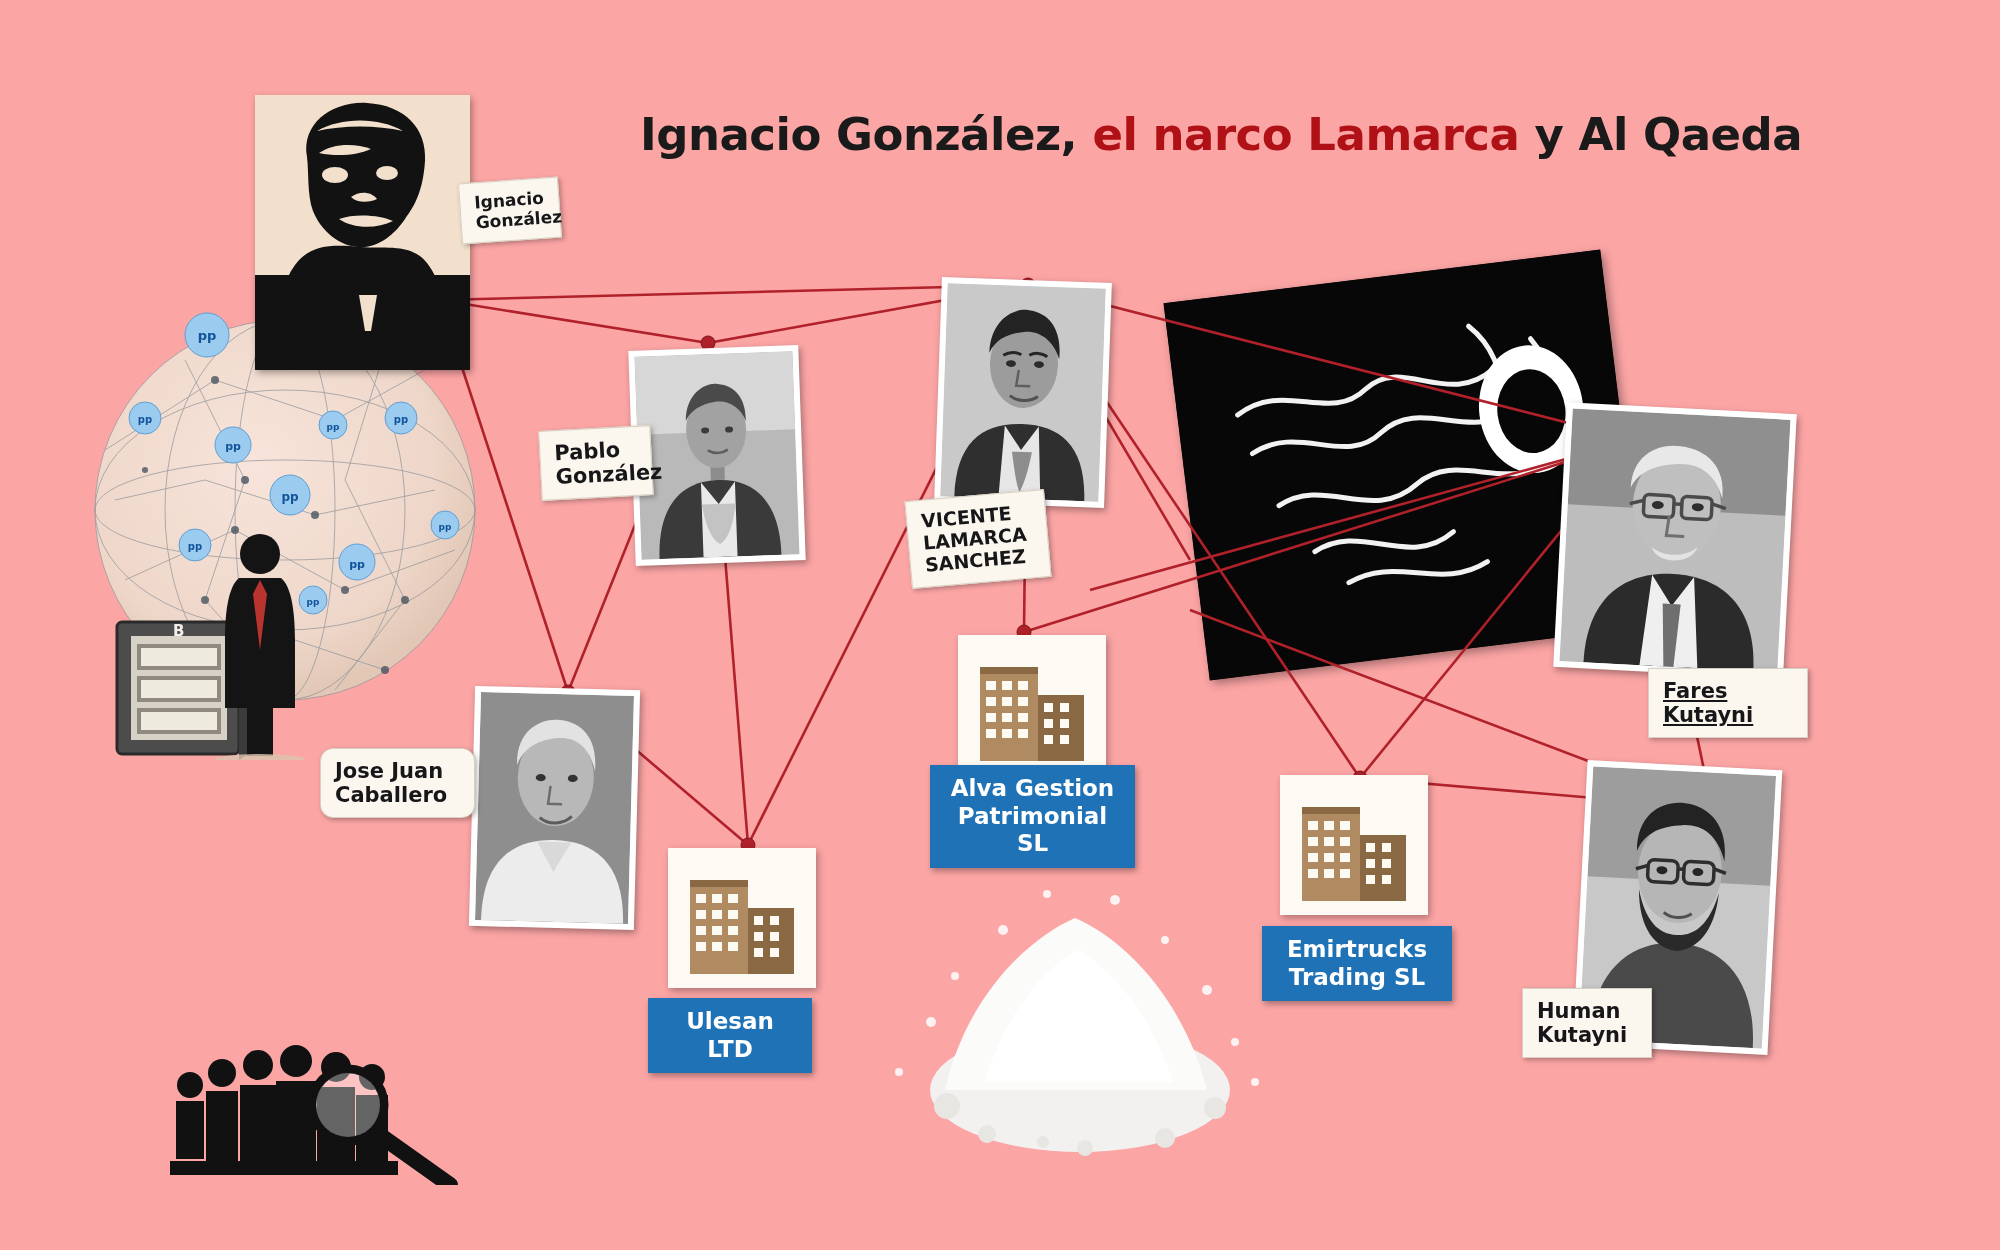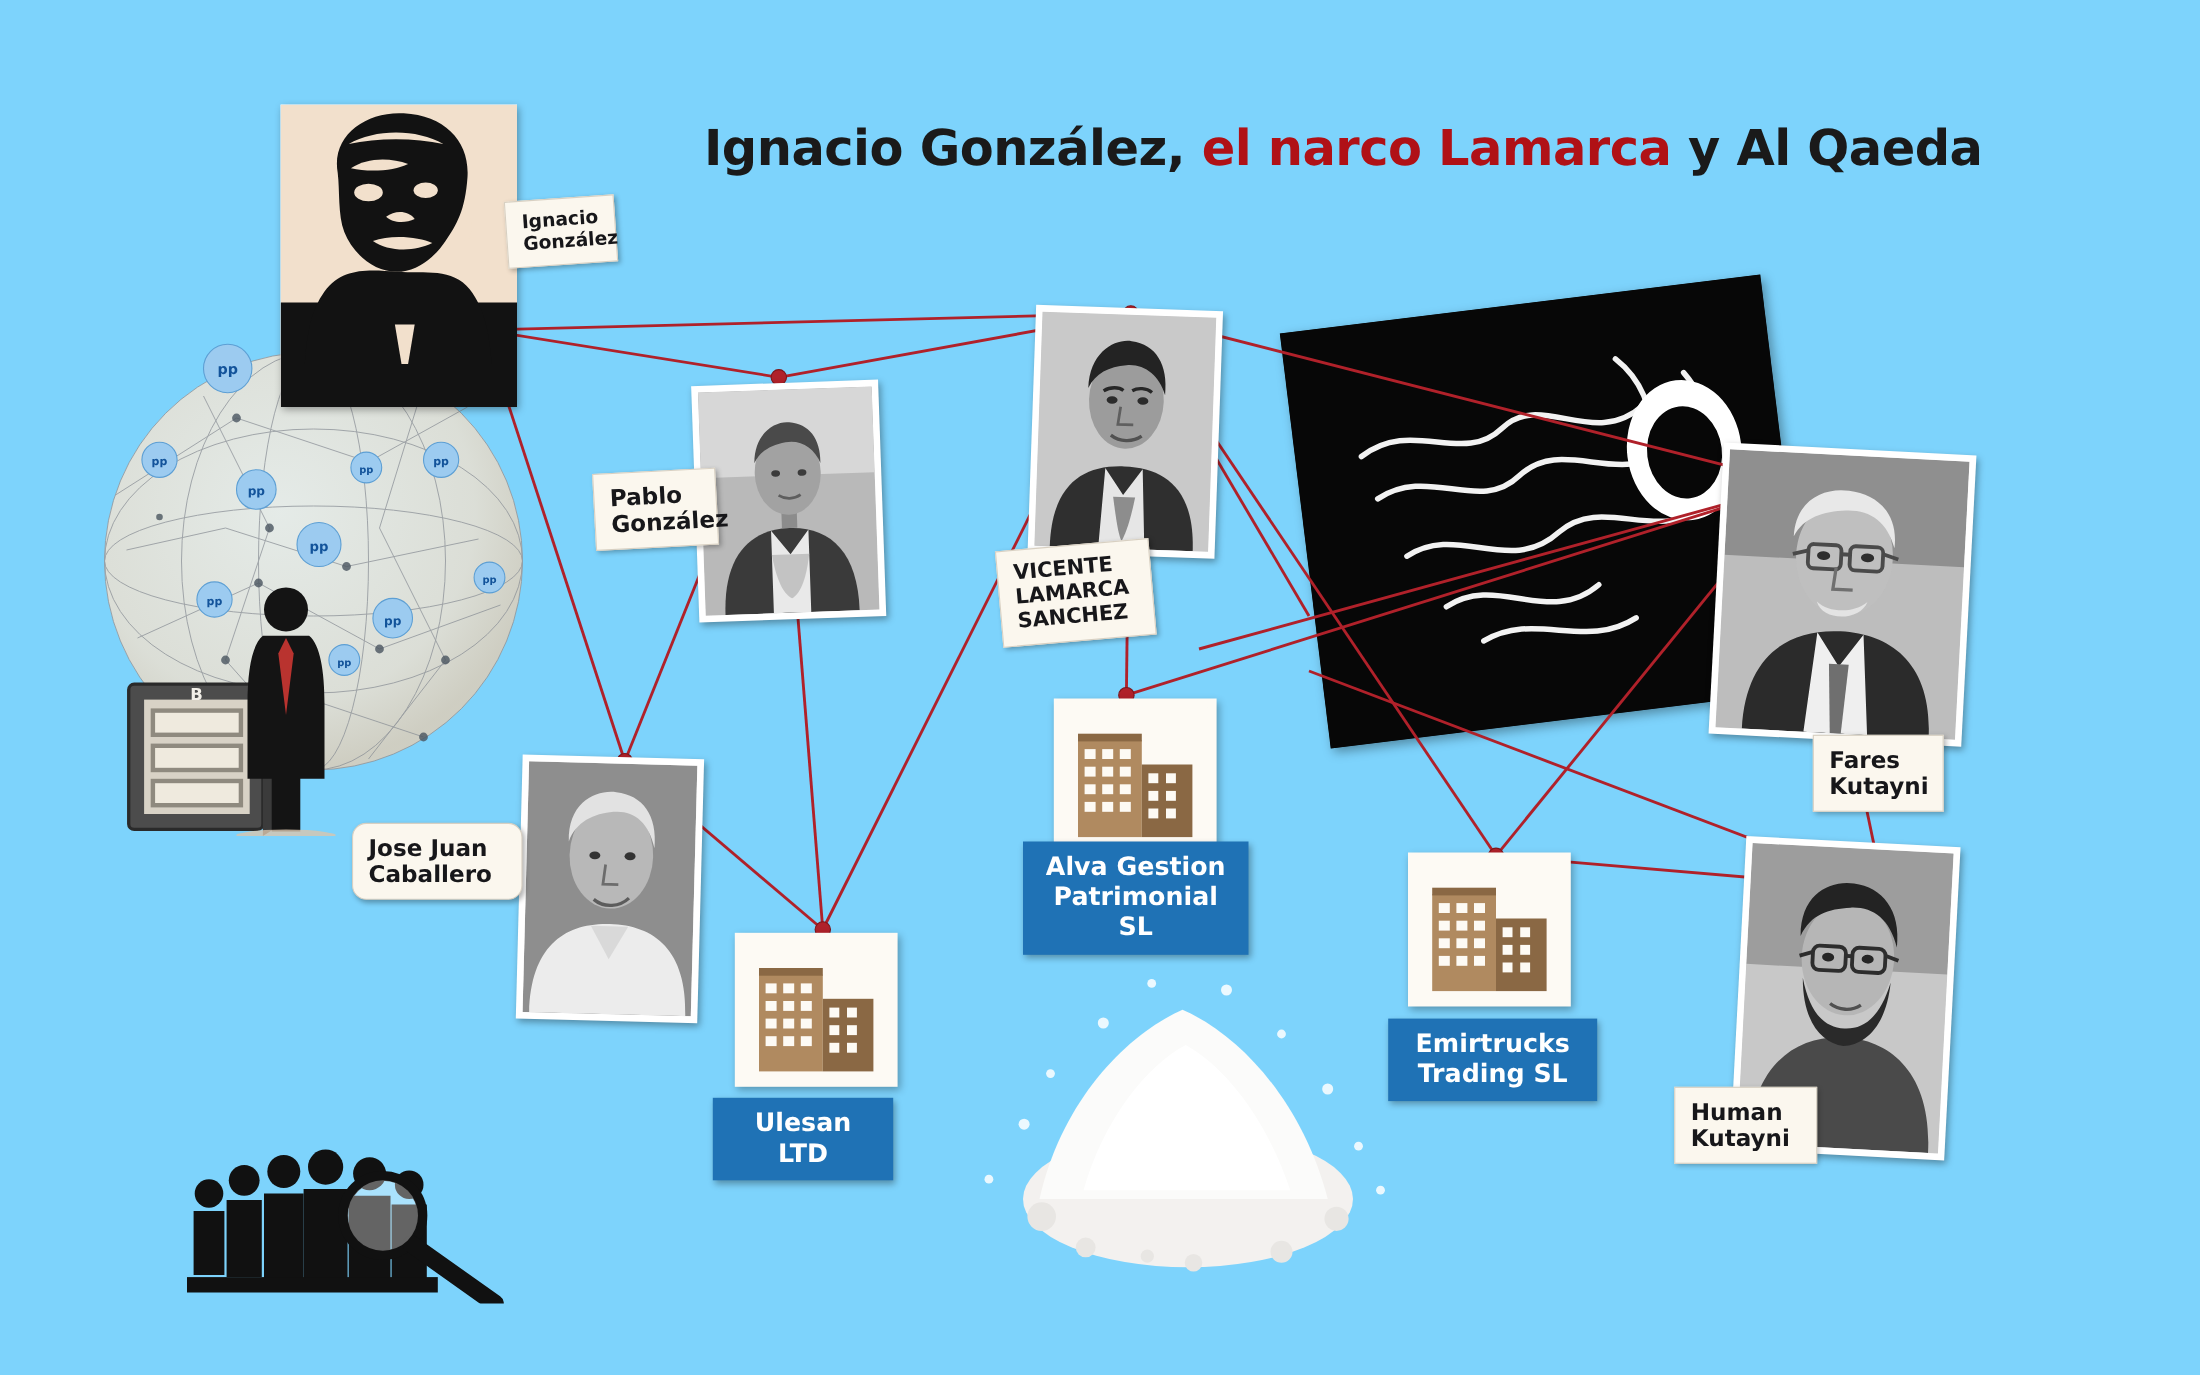--- a/index.html
+++ b/index.html
@@ -11,21 +11,21 @@
     width: 2000px;
     height: 1250px;
     overflow: hidden;
     font-family: "Liberation Sans", sans-serif;
     position: relative;
   }
   #stage {
     position: relative;
     width: 2000px;
     height: 1250px;
-    background: #7dd3fc;
+    background: #fca5a5;
     overflow: hidden;
   }
 
   
   .title {
     position: absolute;
     left: 640px;
     top: 108px;
     font-family: "DejaVu Sans", sans-serif;
     font-size: 45px;
@@ -448,21 +448,21 @@
           <rect x="114" y="82" width="30" height="22" rx="5"></rect>
           <line x1="106" y1="90" x2="114" y2="90"></line>
           <line x1="76" y1="88" x2="62" y2="92"></line>
           <line x1="144" y1="88" x2="158" y2="92"></line>
         </g>
         <path d="M102 102 L100 122 L118 122" stroke="#7c6c60" stroke-width="3" fill="none"></path>
         <path d="M86 134 C98 144 120 143 132 132 C126 150 92 152 86 134 Z" fill="#e3e3e3"></path>
       </svg>
     </div>
   </div>
-  <div class="tag" style="left:1648px;top:668px;width:119px;">Fares
+  <div class="tag" style="left:1648px;top:668px;width:160px;text-decoration:underline;">Fares
 Kutayni</div>
 
   <div class="photo" style="left:1580px;top:765px;width:195px;height:285px;transform:rotate(3deg);">
     <div class="inner">
       <svg viewBox="0 0 183 273" style="width:100%;height:100%;display:block;">
         <rect width="183" height="273" fill="#c8c8c8"></rect>
         <rect x="0" y="0" width="183" height="110" fill="#9d9d9d"></rect>
         <path d="M10 273 C10 200 50 172 92 172 C134 172 174 200 174 273 Z" fill="#4a4a4a"></path>
         <ellipse cx="92" cy="100" rx="42" ry="52" fill="#c3b4a6"></ellipse>
         <path d="M48 82 C46 44 72 30 94 32 C120 34 138 54 136 88 C128 62 112 52 92 54 C72 56 56 62 48 82 Z" fill="#232323"></path>

